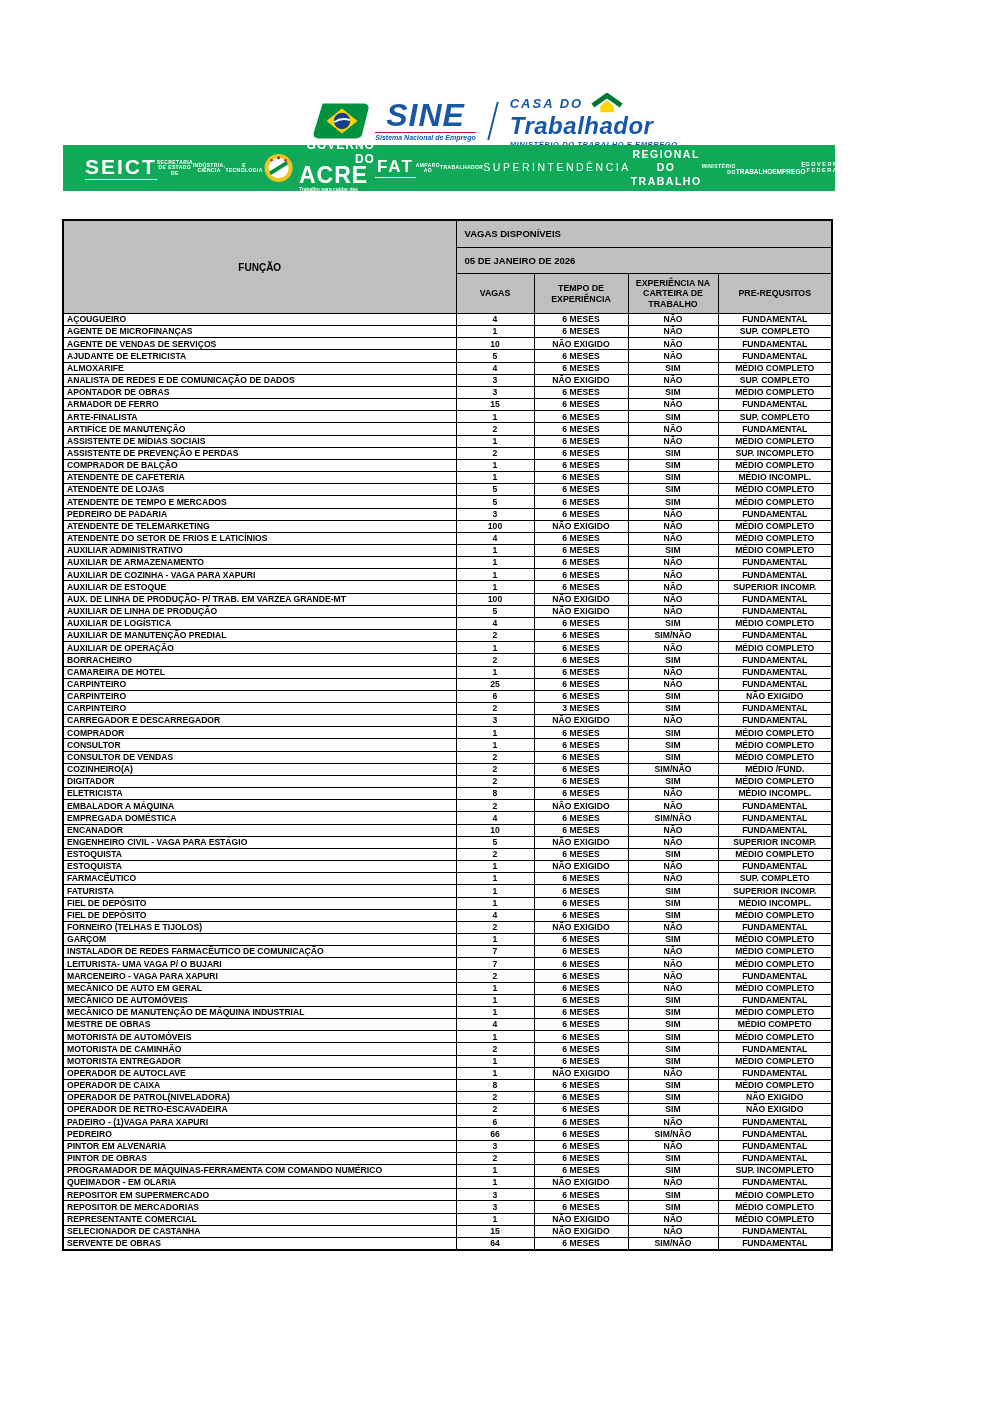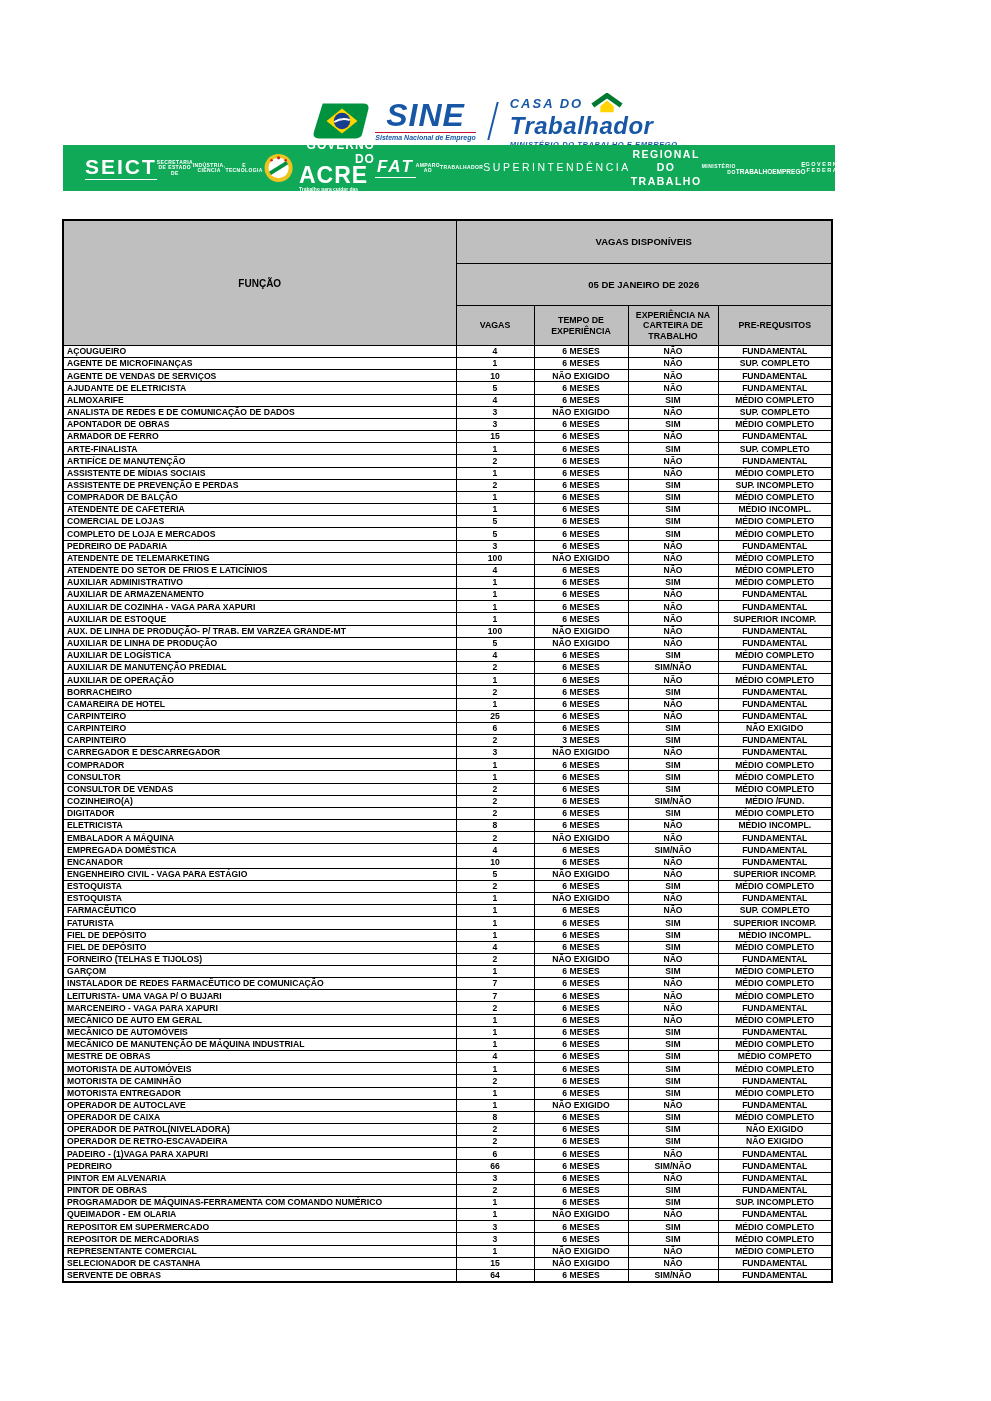--- a/index.html
+++ b/index.html
@@ -23,42 +23,42 @@
   .banner{position:absolute;left:63px;top:145px;width:772px;height:46px;background:#0FA958;color:#fff;
           display:flex;align-items:center;justify-content:space-between;padding:0 42px 0 22px;box-sizing:border-box;}
   .bi{display:flex;align-items:center;line-height:1.05;text-align:center;}
   .seict-title{font-size:21px;font-weight:bold;letter-spacing:2px;border-bottom:1px solid #fff;padding-bottom:1px;}
   .tiny{font-size:5px;font-weight:bold;letter-spacing:0.4px;}
   .acre-wrap{display:flex;align-items:center;gap:5px;}
   .acre-top{font-size:12px;font-weight:bold;letter-spacing:1px;text-align:right;}
   .acre-title{font-size:23px;font-weight:900;letter-spacing:1px;line-height:0.85;text-align:left;}
   .acre-tag{font-size:5px;font-weight:bold;margin-top:1px;text-align:left;}
   .acre-col{display:flex;flex-direction:column;align-items:flex-start;}
-  .fat-title{font-size:17px;font-weight:bold;letter-spacing:2px;border-bottom:1.5px solid #fff;padding:0 2px 1px;font-style:italic;}
+  .fat-title{font-size:17px;font-weight:bold;letter-spacing:2px;border-bottom:1.5px solid #fff;padding:0 2px 1px;}
   .srt{line-height:1.25;}
   .srt-1{font-size:10.5px;letter-spacing:2.5px;font-weight:normal;}
   .srt-2{font-size:10.5px;letter-spacing:1.5px;font-weight:bold;}
   .mte{align-items:flex-end;text-align:right;line-height:1.15;}
   .mte-1{font-size:5px;font-weight:bold;letter-spacing:0.5px;}
   .mte-2{font-size:6.5px;font-weight:900;}
   .brasil-top{font-size:5.5px;font-weight:900;letter-spacing:1.5px;}
   .brasil-title{font-size:17px;font-weight:900;font-style:italic;letter-spacing:1px;line-height:1;}
   .brasil-bottom{font-size:4.6px;font-weight:bold;letter-spacing:1px;border-top:1px solid #fff;padding-top:1px;margin-top:1px;}
 
   
   .doc-title{position:absolute;left:62px;top:196px;width:769px;text-align:center;
              font-size:15px;font-weight:bold;color:#000;letter-spacing:0.2px;}
 
   
   table.vagas{position:absolute;left:62px;top:219px;width:769px;border-collapse:collapse;table-layout:fixed;
               border:2px solid #000;}
   table.vagas th,table.vagas td{border:1px solid #000;color:#000;font-weight:bold;box-sizing:border-box;}
   table.vagas thead th{background:#BFBFBF;}
   .th-funcao{font-size:10px;vertical-align:middle;text-align:center;}
-  .th-span{font-size:9.5px;height:13px;line-height:1;text-align:center;padding:16px;}
+  .th-span{font-size:9.5px;height:13px;line-height:1;text-align:left;padding:8px;}
   .col-heads th{font-size:8.8px;height:40px;line-height:1.2;text-align:center;vertical-align:middle;padding:0 3px;border-bottom:2px solid #000;}
   table.vagas tbody td{height:12.17px;font-size:8.6px;line-height:1;padding:0 2px;text-align:center;
                        white-space:nowrap;overflow:hidden;background:#fff;}
   table.vagas tbody td.func{text-align:left;padding-left:3px;}
 </style>
 </head>
 <body>
 
 <div class="page">
 
@@ -254,28 +254,28 @@
           <td>MÉDIO COMPLETO</td>
         </tr>
         <tr>
           <td class="func">ATENDENTE DE CAFETERIA</td>
           <td>1</td>
           <td>6 MESES</td>
           <td>SIM</td>
           <td>MÉDIO INCOMPL.</td>
         </tr>
         <tr>
-          <td class="func">COMERCIAL DE LOJAS</td>
+          <td class="func">ATENDENTE DE LOJAS</td>
           <td>5</td>
           <td>6 MESES</td>
           <td>SIM</td>
           <td>MÉDIO COMPLETO</td>
         </tr>
         <tr>
-          <td class="func">COMPLETO DE LOJA E MERCADOS</td>
+          <td class="func">ATENDENTE DE TEMPO E MERCADOS</td>
           <td>5</td>
           <td>6 MESES</td>
           <td>SIM</td>
           <td>MÉDIO COMPLETO</td>
         </tr>
         <tr>
           <td class="func">PEDREIRO DE PADARIA</td>
           <td>3</td>
           <td>6 MESES</td>
           <td>NÃO</td>

